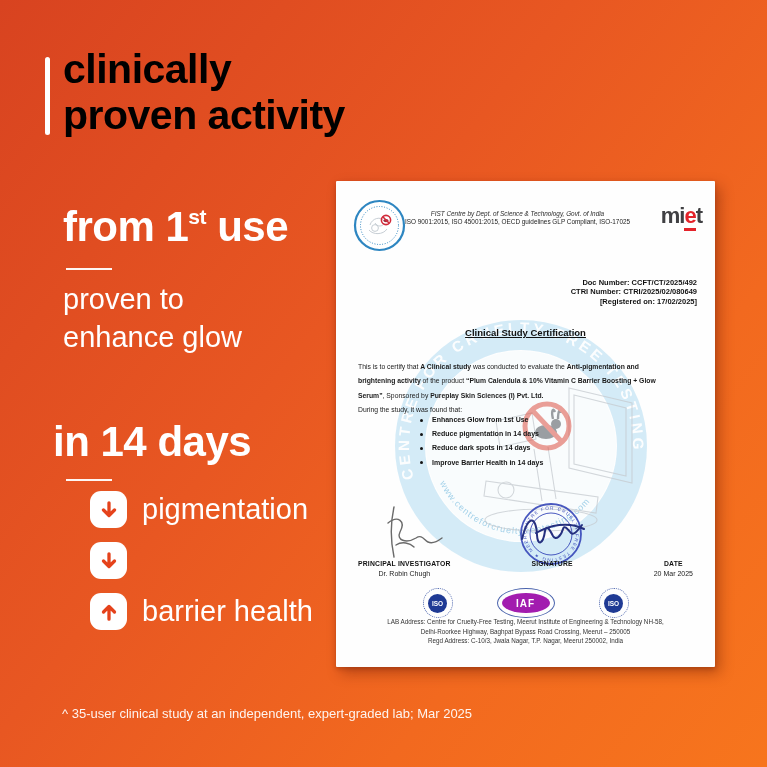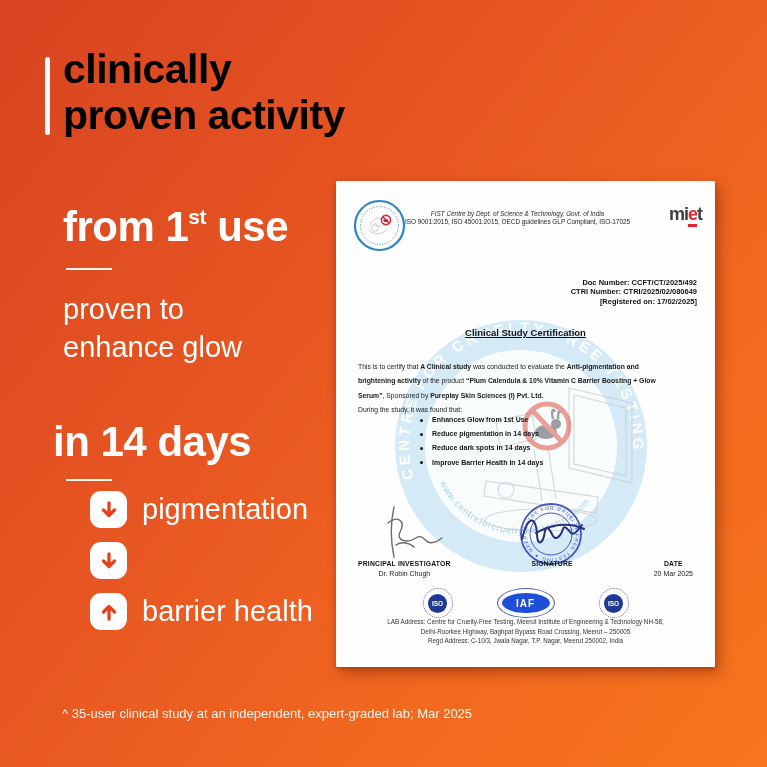--- a/index.html
+++ b/index.html
@@ -11,63 +11,63 @@
   }
   
   .accent-bar { position:absolute; left:45px; top:57px; width:5px; height:78px; background:#fff; border-radius:3px; }
   .headline { position:absolute; left:63px; top:46px; color:#000000; font-size:41px; font-weight:700; line-height:1.13; letter-spacing:-0.5px; }
   .claim-title { position:absolute; color:#fff; font-size:42px; font-weight:700; letter-spacing:-0.5px; }
   .claim1-title { left:63px; top:203px; }
   .claim1-title sup { font-size:21px; font-weight:700; vertical-align:top; position:relative; top:2px; }
   .divider { position:absolute; width:46px; height:2px; background:rgba(255,255,255,.95); }
   .divider1 { left:66px; top:268px; }
   .divider2 { left:66px; top:479px; }
-  .claim1-sub { position:absolute; left:63px; top:281px; color:#fff; font-size:29px; font-weight:400; line-height:1.3;margin-top:10px; }
+  .claim1-sub { position:absolute; left:63px; top:281px; color:#fff; font-size:29px; font-weight:400; line-height:1.3; }
   .claim2-title { left:53px; top:418px; }
   .benefits { position:absolute; left:62px; top:491px; display:flex; flex-direction:column; gap:14px; }
   .benefit { display:flex; align-items:center; gap:15px;margin-left:28px; }
   .benefit-icon { width:37px; height:37px; background:#fff; border-radius:11px; display:flex; align-items:center; justify-content:center; flex:0 0 auto; }
   .benefit-icon svg { width:22px; height:22px; }
   .benefit-label { color:#fff; font-size:29px; font-weight:400; }
   .footnote { position:absolute; left:62px; top:706px; color:rgba(255,255,255,.93); font-size:13px; font-weight:400; }
   
   .certificate {
     position:absolute; left:336px; top:181px; width:379px; height:486px;
     background:#fefefe; border-radius:1px;
     box-shadow:5px 6px 14px rgba(95,20,5,.38), 0 2px 4px rgba(95,20,5,.25);
   }
   .watermark { position:absolute; inset:0; width:100%; height:100%; pointer-events:none; }
   .cert-inner { position:relative; width:100%; height:100%; }
   .seal { position:absolute; left:17px; top:18px; width:53px; height:53px; }
   .cert-header-text { position:absolute; left:62px; right:78px; top:27px; text-align:center; }
   .lab-name { font-size:15.5px; font-weight:700; color:#1e1e1e; letter-spacing:.2px; white-space:nowrap; }
   .lab-tagline { font-size:6.4px; font-style:italic; color:#2b2b2b; margin-top:2px; }
   .lab-iso { font-size:6.4px; color:#222; margin-top:1px; }
-  .miet { position:absolute; right:13px; top:24px; font-size:18px; font-weight:800; letter-spacing:-1px; color:#404043; line-height:1; }
+  .miet { position:absolute; right:13px; top:24px; font-size:22px; font-weight:800; letter-spacing:-1px; color:#404043; line-height:1; }
   .miet .e { color:#e4232a; border-bottom:3px solid #e4232a; padding-bottom:0px; }
   .doc-info { position:absolute; right:18px; top:97px; text-align:right; font-size:7.5px; font-weight:700; color:#111; line-height:9.3px; }
   .cert-title { position:absolute; left:0; right:0; top:146px; text-align:center; font-size:9.5px; font-weight:700; color:#111; }
   .cert-title span { text-decoration:underline; }
   .cert-body { position:absolute; left:22px; right:40px; top:179px; font-size:6.8px; color:#1a1a1a; line-height:14.3px; text-align:left; }
   .cert-body .b { font-weight:700; }
   .during { position:absolute; left:22px; top:222px; font-size:6.8px; color:#1a1a1a; line-height:14.3px; }
   .findings { position:absolute; left:84px; top:232px; list-style:none; }
   .findings li { display:flex; align-items:center; gap:9px; font-size:7px; font-weight:700; color:#151515; line-height:14.2px; }
   .findings .dot { width:3px; height:3px; border-radius:50%; background:#151515; flex:0 0 auto; }
   .pi-sign { position:absolute; left:30px; top:320px; width:80px; height:62px; }
   .stamp { position:absolute; left:180px; top:318px; width:70px; height:70px; }
   .sig-row { position:absolute; left:22px; right:22px; top:379px; display:flex; justify-content:space-between; }
   .sig-cell { text-align:center; }
   .sig-label { font-size:6.8px; font-weight:700; color:#111; letter-spacing:.2px; }
   .sig-name { font-size:7px; color:#222; margin-top:3px; }
   .badge-row { position:absolute; left:0; right:0; top:407px; display:flex; justify-content:center; align-items:center; gap:44px; }
   .iso-badge { width:30px; height:30px; border:1.5px dotted #4a63ad; border-radius:50%; display:flex; align-items:center; justify-content:center; }
   .iso-badge .core { width:19px; height:19px; border-radius:50%; background:#1f3a94; color:#fff; font-size:6.5px; font-weight:700; display:flex; align-items:center; justify-content:center; }
   .iaf-badge { width:58px; height:30px; border:1.5px solid #4a63ad; border-radius:50%; display:flex; align-items:center; justify-content:center; }
-  .iaf-badge .core { width:48px; height:20px; border-radius:50%; background:#1d4ed8; color:#fff; font-size:10px; font-weight:700; letter-spacing:1px; display:flex; align-items:center; justify-content:center; }
+  .iaf-badge .core { width:48px; height:20px; border-radius:50%; background:#a21caf; color:#fff; font-size:10px; font-weight:700; letter-spacing:1px; display:flex; align-items:center; justify-content:center; }
   .address { position:absolute; left:0; right:0; top:436px; text-align:center; font-size:6.3px; color:#333; line-height:9.6px; }
 </style>
 </head>
 <body>
 
 <div class="accent-bar"></div>
 
 <h1 class="headline">
   <div>clinically</div>
   <div>proven activity</div>

